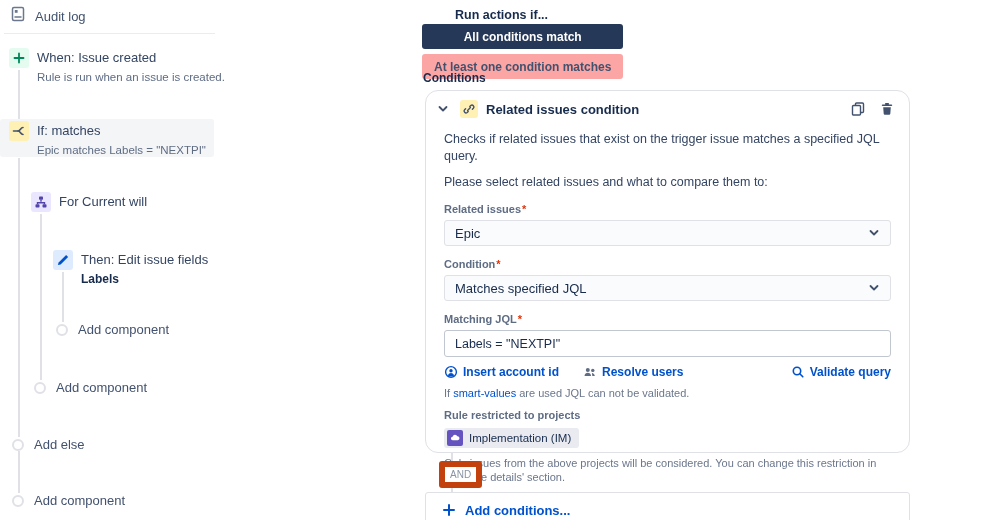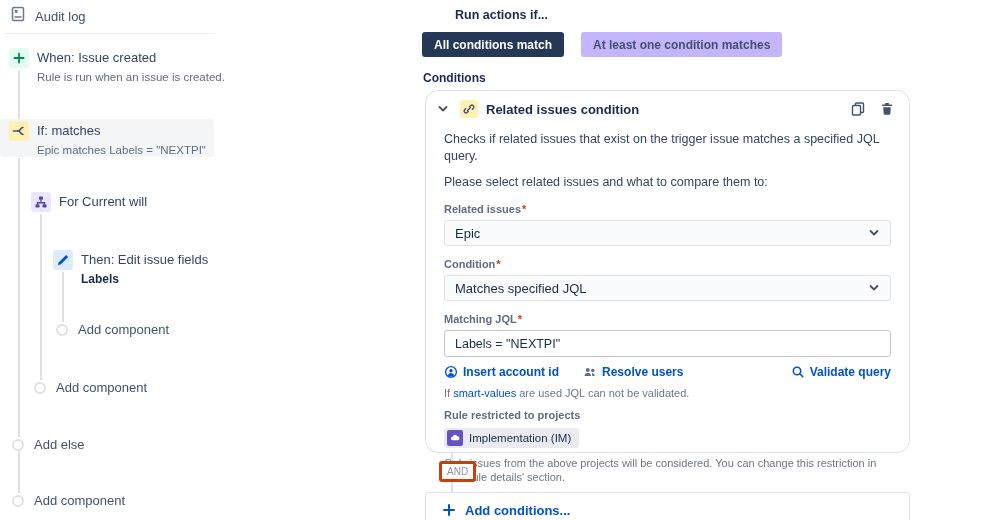--- a/index.html
+++ b/index.html
@@ -25,24 +25,24 @@
   .node-sub { font-size:11.5px; line-height:14px; color:#5E6C84; margin-top:4px; }
   .node-sub.bold { font-weight:bold; color:#172B4D; font-size:12px; }
 
   .add-row { position:absolute; display:flex; align-items:center; gap:10px; cursor:pointer; }
   .add-circle { width:12px; height:12px; border:2px solid #DFE1E6; border-radius:50%; background:#fff; flex:none; }
   .add-label { font-size:13px; color:#42526E; }
 
   
   .panel { position:absolute; left:422px; top:0; width:492px; height:520px; }
   .run-label { position:absolute; left:1px; top:8px; font-size:12.5px; font-weight:bold; color:#172B4D;padding-left:32px; }
-  .toggle { position:absolute; left:0; top:32px; display:flex; gap:17px; }
+  .toggle { position:absolute; left:0; top:24px; display:flex; gap:5px;flex-direction:column; }
   .toggle button { height:25px; padding:0 12px; border:none; border-radius:3px; font-family:inherit; font-size:12px; font-weight:bold; cursor:pointer; }
   .toggle .sel { background:#253858; color:#fff; }
-  .toggle .unsel { background:#c4b5fd; color:#42526E; }
+  .toggle .unsel { background:#fca5a5; color:#42526E; }
   .conditions-label { position:absolute; left:1px; top:71px; font-size:12px; font-weight:bold; color:#172B4D; }
 
   .card { position:absolute; left:3px; top:90px; width:485px; height:363px; background:#fff; border:1px solid #DFE1E6; border-radius:13px; }
   .card-header { display:flex; align-items:center; gap:8px; padding:9px 14px 6px 8px; }
   .chev-btn { width:18px; height:18px; border:none; background:transparent; display:flex; align-items:center; justify-content:center; cursor:pointer; padding:0; }
   .badge18 { width:18px; height:18px; border-radius:3px; background:#FFF0B3; display:flex; align-items:center; justify-content:center; flex:none; }
   .card-title { font-size:13px; font-weight:bold; color:#172B4D; }
   .header-actions { margin-left:auto; display:flex; align-items:center; gap:13px; }
   .icon-btn { border:none; background:transparent; padding:0; cursor:pointer; display:flex; }
 
@@ -60,21 +60,21 @@
   .blue-link.right { margin-left:auto;text-align:center; }
   .note { margin-top:8px; font-size:11px; color:#6B778C; }
   .note a { color:#0052CC; text-decoration:none; cursor:pointer; }
   .restrict-label { margin-top:10px; font-size:11px; font-weight:bold; color:#5E6C84; }
   .project-badge { margin-top:7px; display:inline-flex; align-items:center; gap:6px; background:#E9EBF0; border-radius:3px; padding:2px 8px 2px 3px; }
   .proj-avatar { width:16px; height:16px; border-radius:2px; background:#6554C0; display:flex; align-items:center; justify-content:center; flex:none; }
   .project-badge .txt { font-size:11.5px; color:#172B4D; }
   .footnote { margin-top:8px; font-size:11px; line-height:14px; color:#6B778C; }
 
   .and-line { position:absolute; left:29px; top:453px; width:2px; height:39px; background:#DFE1E6; }
-  .and-badge { position:absolute; left:17px; top:461px; background:#fff; border:3px solid #c2410c; border-radius:3px; padding:2px 5px; font-size:10px; color:#8993A4; }
+  .and-badge { position:absolute; left:17px; top:461px; background:#fff; border:6px solid #c2410c; border-radius:3px; padding:2px 5px; font-size:10px; color:#8993A4; }
   .add-box { position:absolute; left:3px; top:492px; width:485px; height:40px; border:1px solid #DFE1E6; border-radius:3px; background:#fff; display:flex; align-items:flex-start; padding:10px 0 0 16px; gap:9px; cursor:pointer; }
   .add-box .txt { font-size:13px; font-weight:bold; color:#0052CC; }
 </style>
 </head>
 <body>
 
 <div class="screen">
 
   <div class="sidebar">
 

